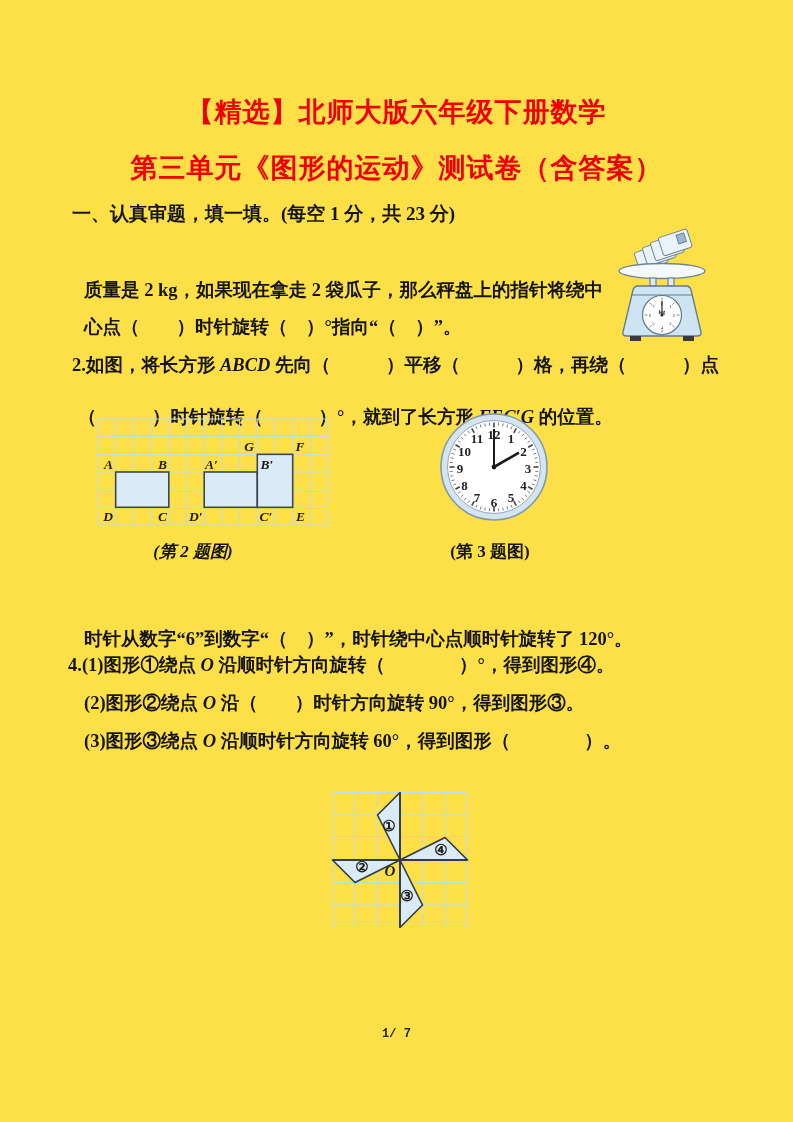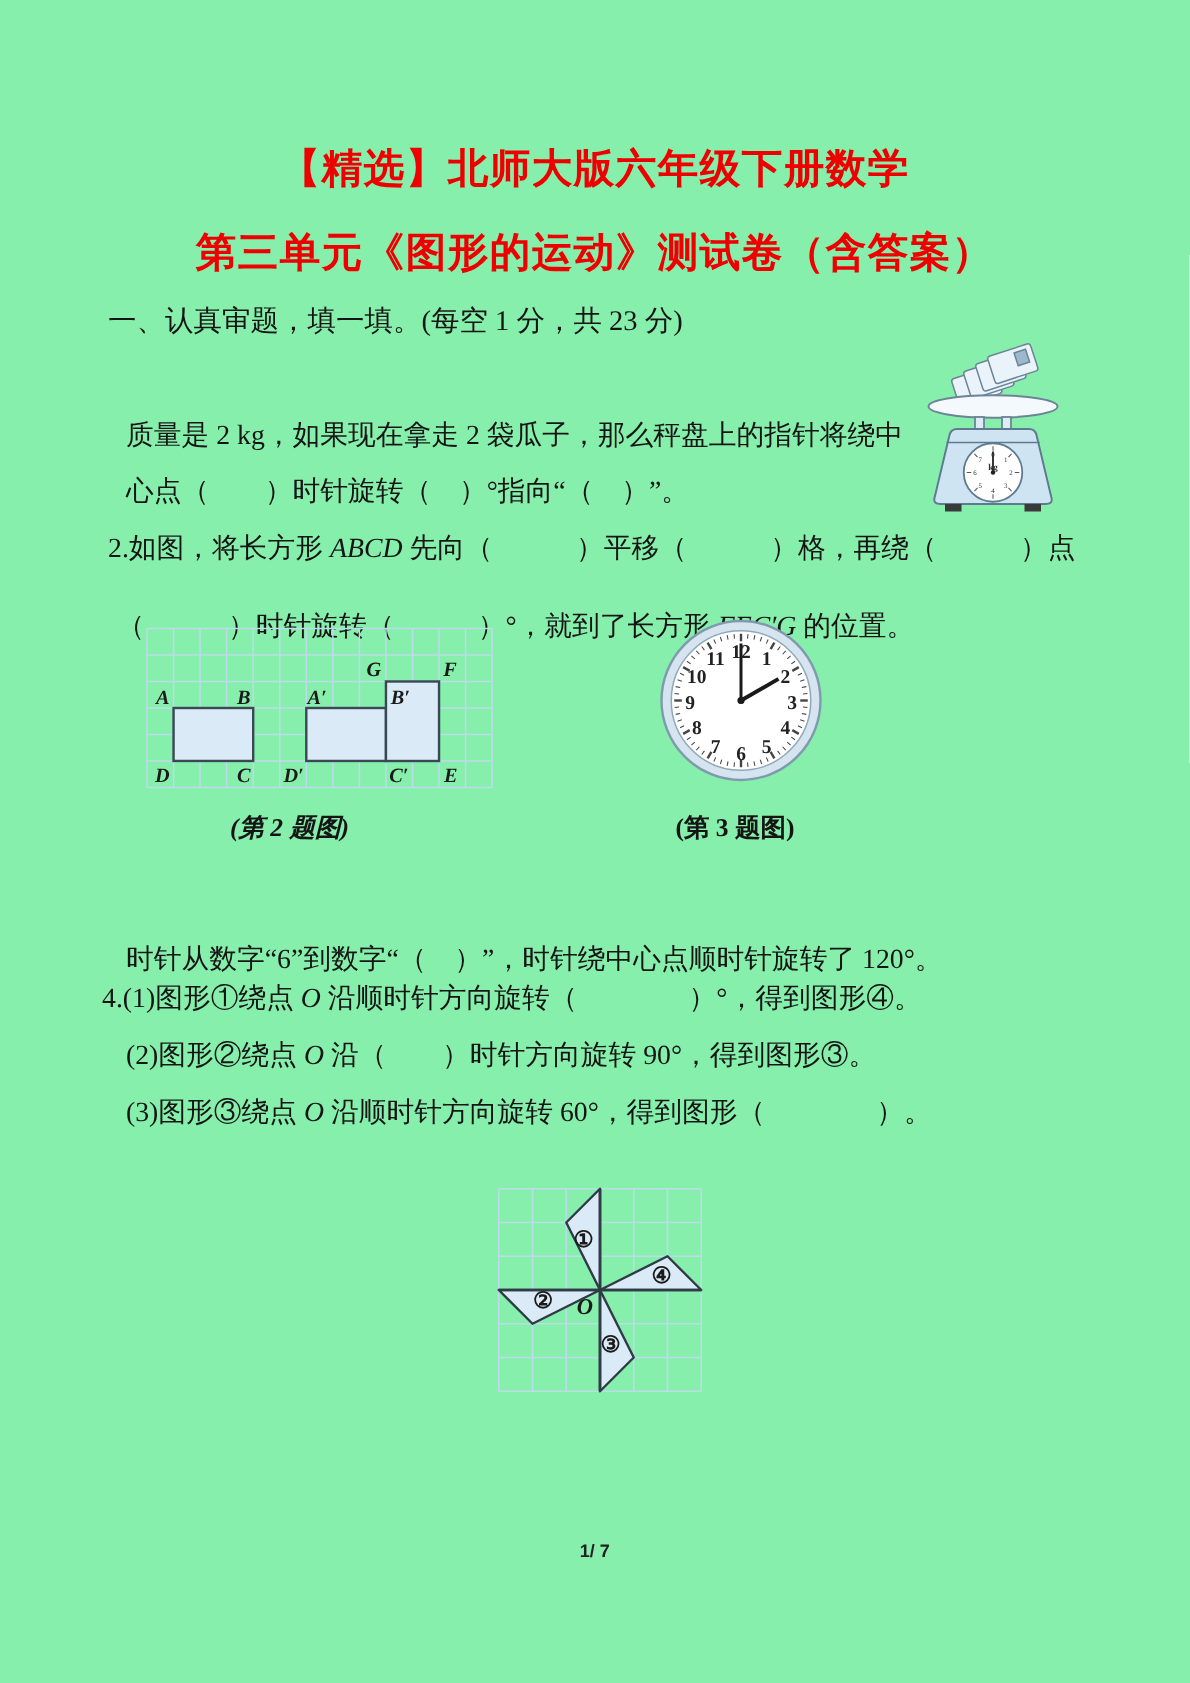--- a/index.html
+++ b/index.html
@@ -1,24 +1,24 @@
 <!DOCTYPE html>
 <html><head>
 <meta charset="utf-8">
 <style>
   html,body{margin:0;padding:0;background:#fff;}
-  #page{position:relative;width:793px;height:1122px;background:#86efac;overflow:hidden;
+  #page{position:relative;width:793px;height:1122px;background:#fde047;overflow:hidden;
         font-family:"Liberation Serif","DejaVu Serif",serif;color:#111;}
   .title{position:absolute;left:0;width:793px;text-align:center;color:#ee0000;
          font-weight:bold;font-size:27px;letter-spacing:1px;white-space:nowrap;}
-  .line{position:absolute;font-size:18.5px;font-weight:400;white-space:nowrap;color:#151515;}
+  .line{position:absolute;font-size:18.5px;font-weight:700;white-space:nowrap;color:#151515;}
   .cap{position:absolute;font-size:17px;font-weight:600;text-align:center;width:160px;color:#151515;}
   .it{font-style:italic;font-family:"Liberation Serif",serif;text-align:right;}
   .footer{position:absolute;left:0;width:793px;text-align:center;font-size:12px;font-weight:bold;
-          font-family:Liberation Sans, sans-serif;color:#222;}
+          font-family:Liberation Mono, monospace;color:#222;}
   svg{position:absolute;overflow:visible;}
   svg text{font-family:"Liberation Serif","DejaVu Serif",serif;}
   .figlabel{font-style:italic;font-weight:600;font-size:13.5px;fill:#1a1a1a;}
   .clocknum{font-size:13px;font-weight:600;fill:#222;}
   .pinlabel{font-size:15px;font-weight:600;fill:#1a1a1a;}
   .dialnum{font-size:4.6px;fill:#333;}
 </style>
 </head>
 <body>
 

